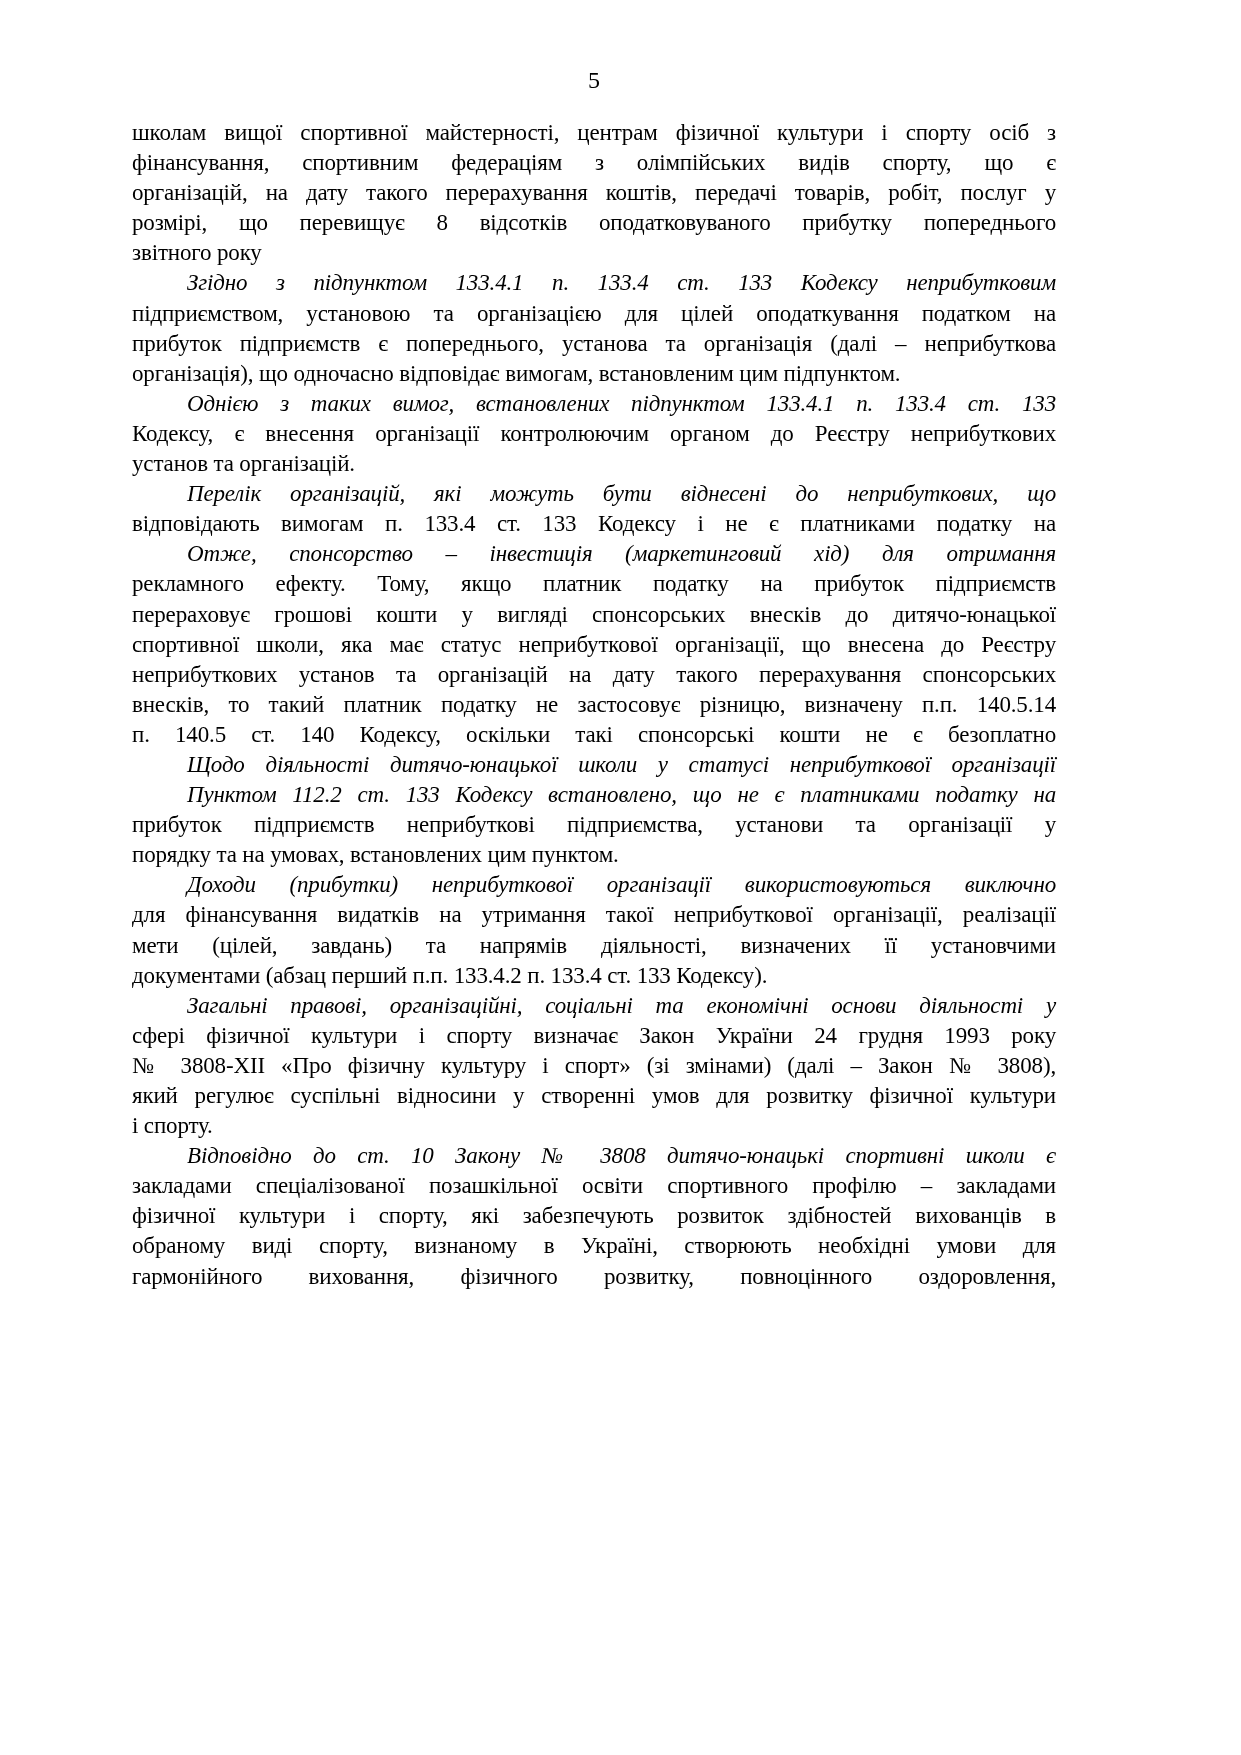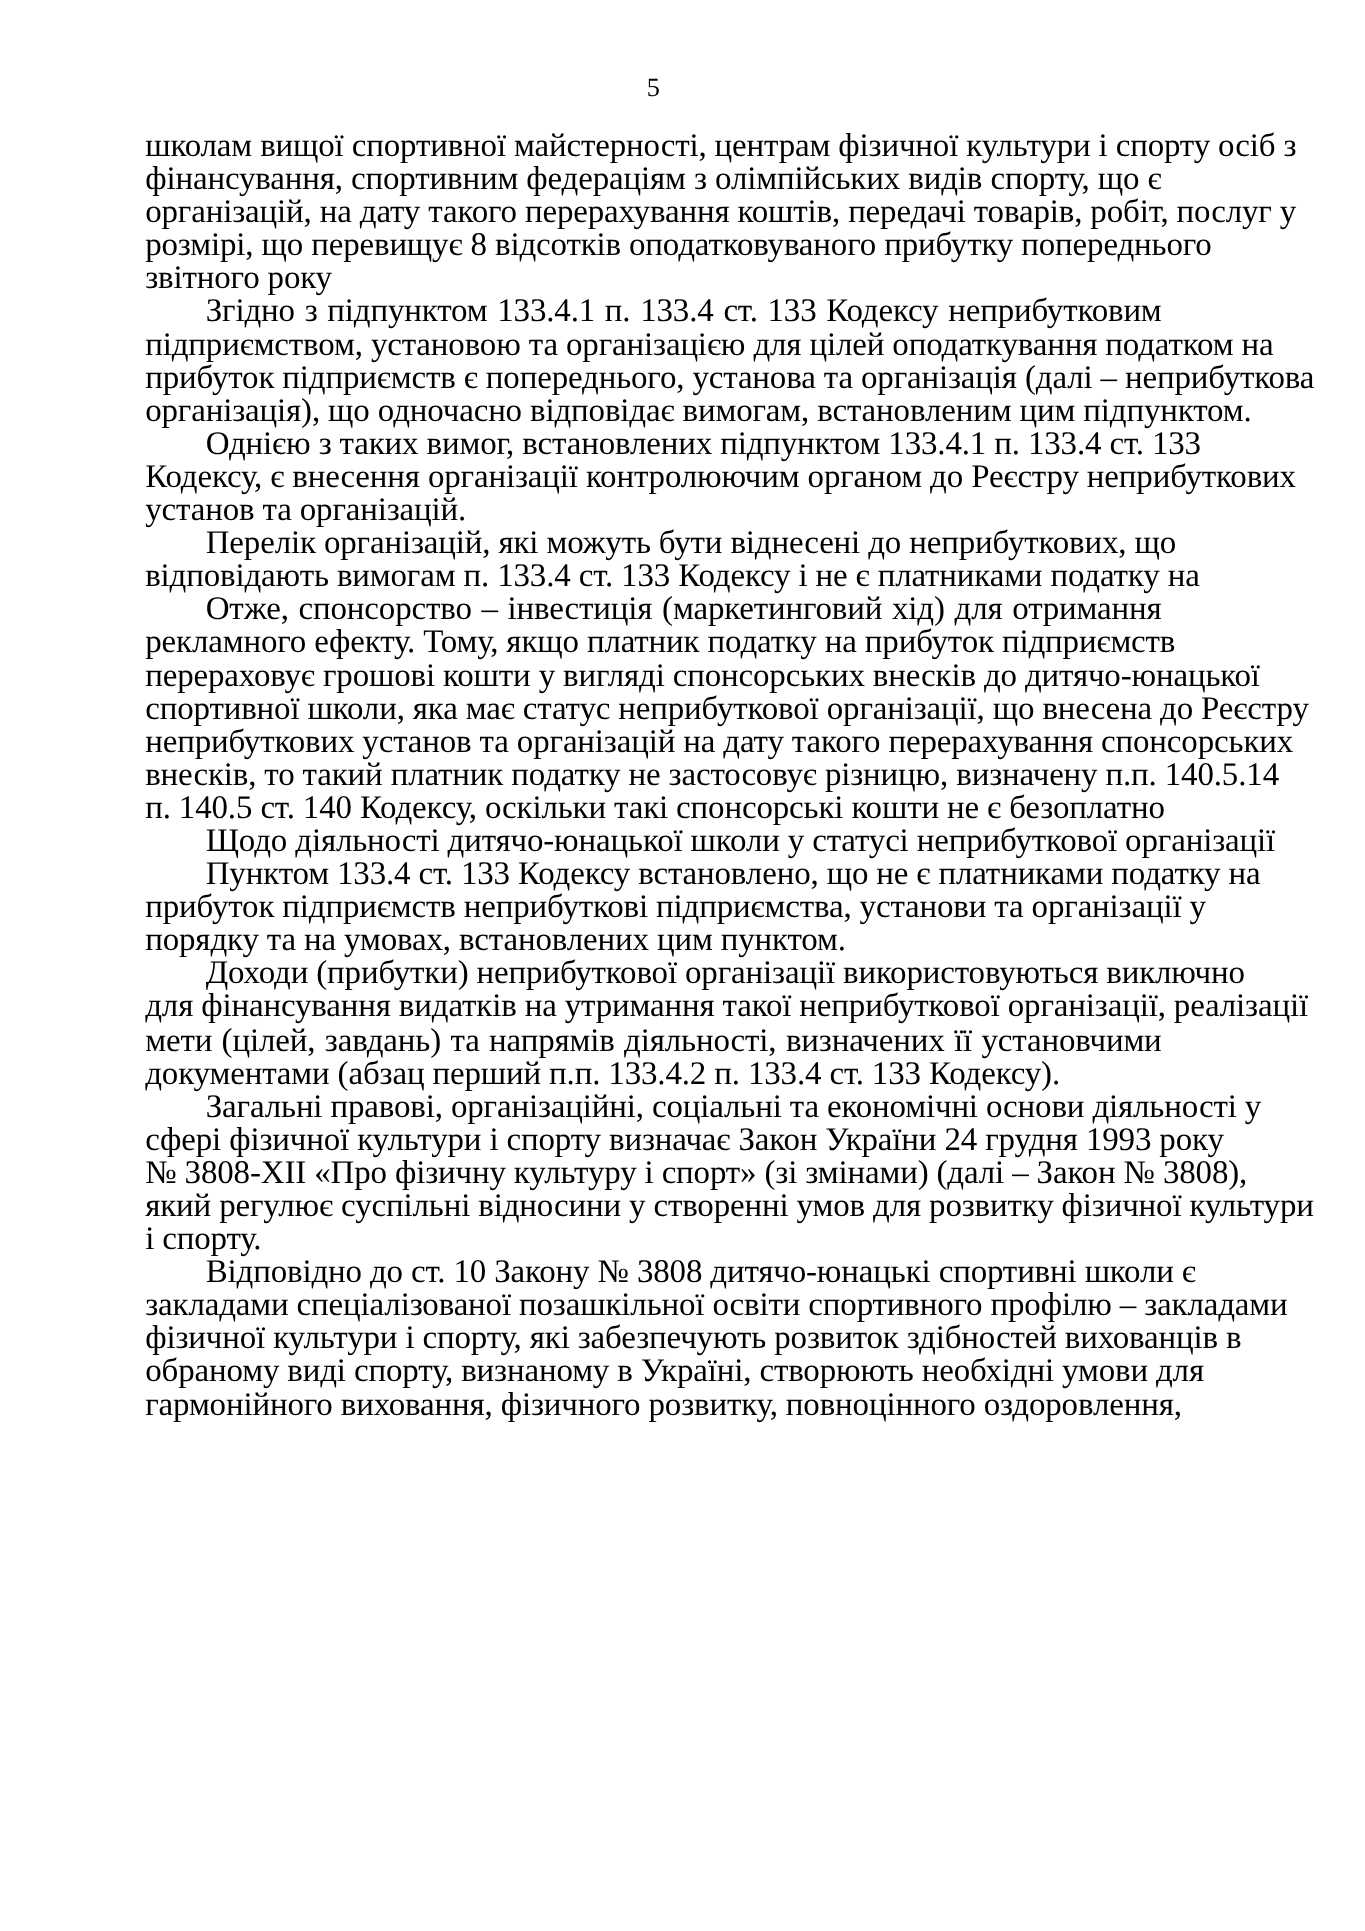--- a/index.html
+++ b/index.html
@@ -30,37 +30,38 @@
       width: 1188px;
       text-align: center;
       font-size: 24px;
       line-height: 28px;
     }
     .body-text {
       position: absolute;
       left: 132px;
       top: 118px;
       width: 924px;
-      font-size: 30px;
+      font-size: 23px;
       line-height: 30.1px;
       text-align: justify;
       letter-spacing: -0.15px;
     }
     .line {
       display: block;
       text-align: justify;
       text-align-last: justify;
       white-space: nowrap;
       height: 30.1px;
     }
     .line.last {
       text-align-last: left;
     }
     .line.indent {
       padding-left: 55px;
+      font-style: italic;
     }
   </style>
 </head>
 <body>
 
 <div class="page">
   <div class="page-number">5</div>
   <div class="body-text" id="body-text">
       <div class="paragraph">
         <span class="line">школам вищої спортивної майстерності, центрам фізичної культури і спорту осіб з</span>
@@ -90,21 +91,21 @@
         <span class="line">перераховує грошові кошти у вигляді спонсорських внесків до дитячо-юнацької</span>
         <span class="line">спортивної школи, яка має статус неприбуткової організації, що внесена до Реєстру</span>
         <span class="line">неприбуткових установ та організацій на дату такого перерахування спонсорських</span>
         <span class="line">внесків, то такий платник податку не застосовує різницю, визначену п.п. 140.5.14</span>
         <span class="line">п. 140.5 ст. 140 Кодексу, оскільки такі спонсорські кошти не є безоплатно</span>
       </div>
       <div class="paragraph">
         <span class="line indent">Щодо діяльності дитячо-юнацької школи у статусі неприбуткової організації</span>
       </div>
       <div class="paragraph">
-        <span class="line indent">Пунктом 133.4 ст. 133 Кодексу встановлено, що не є платниками податку на</span>
+        <span class="line indent">Пунктом 112.2 ст. 133 Кодексу встановлено, що не є платниками податку на</span>
         <span class="line">прибуток підприємств неприбуткові підприємства, установи та організації у</span>
         <span class="line last">порядку та на умовах, встановлених цим пунктом.</span>
       </div>
       <div class="paragraph">
         <span class="line indent">Доходи (прибутки) неприбуткової організації використовуються виключно</span>
         <span class="line">для фінансування видатків на утримання такої неприбуткової організації, реалізації</span>
         <span class="line">мети (цілей, завдань) та напрямів діяльності, визначених її установчими</span>
         <span class="line last">документами (абзац перший п.п. 133.4.2 п. 133.4 ст. 133 Кодексу).</span>
       </div>
       <div class="paragraph">

